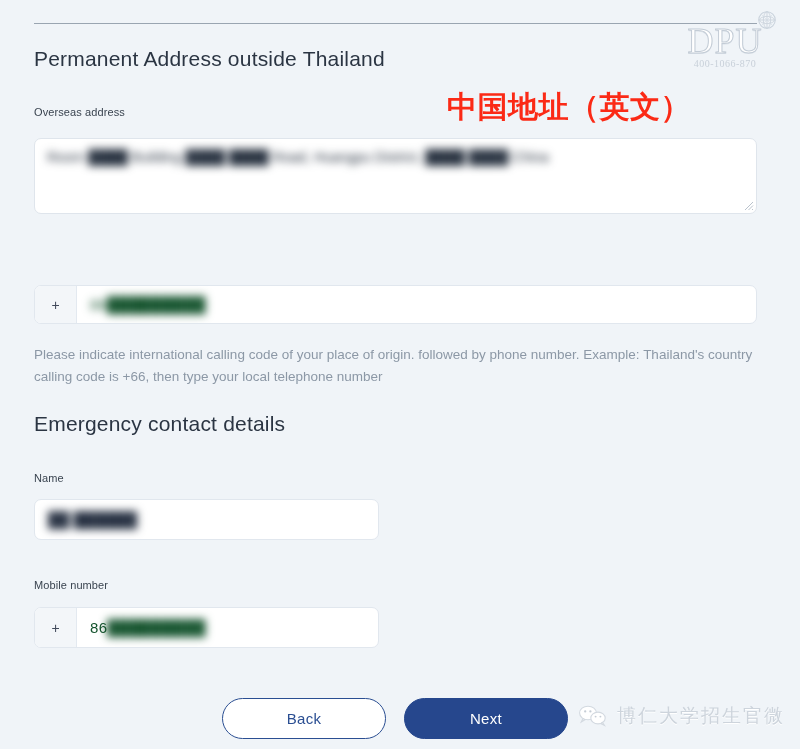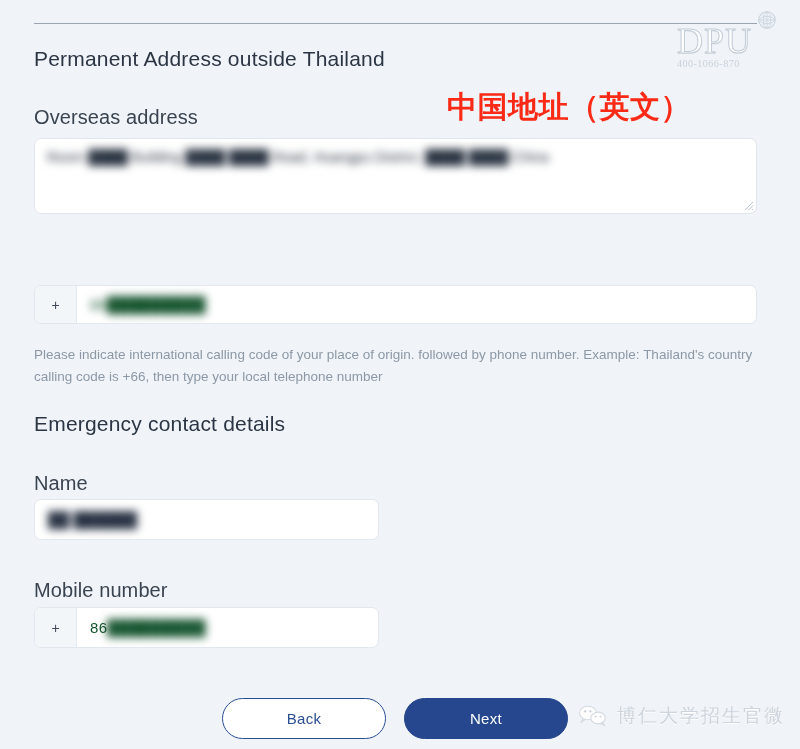--- a/index.html
+++ b/index.html
@@ -31,21 +31,21 @@
     height: 1px;
     background: #9aa5b1;
   }
 
   
   .dpu-mark {
     position: absolute;
     right: 27px;
     top: 22px;
     width: 96px;
-    text-align: left;
+    text-align: center;
     user-select: none;
   }
   .dpu-mark .dpu-letters {
     font-family: "Liberation Serif", serif;
     font-size: 36px;
     letter-spacing: 1px;
     line-height: 38px;
     color: #ffffff;
     -webkit-text-stroke: 1px #c3ccd6;
     text-shadow: 0 1px 0 #dde3ea;
@@ -74,21 +74,21 @@
     color: #2b3543;
     letter-spacing: 0.2px;
     white-space: nowrap;
   }
   #title-permanent { top: 47px; }
   #title-emergency { top: 412px; text-align: center; }
 
   .field-label {
     position: absolute;
     left: 34px;
-    font-size: 20px;
+    font-size: 11px;
     font-weight: 400;
     color: #3a4450;
     letter-spacing: 0.1px;
     white-space: nowrap;
   }
   #label-overseas-address { top: 106px; }
   #label-overseas-mobile  { top: 255px; }
   #label-name             { top: 472px; }
   #label-mobile           { top: 579px; }
 

